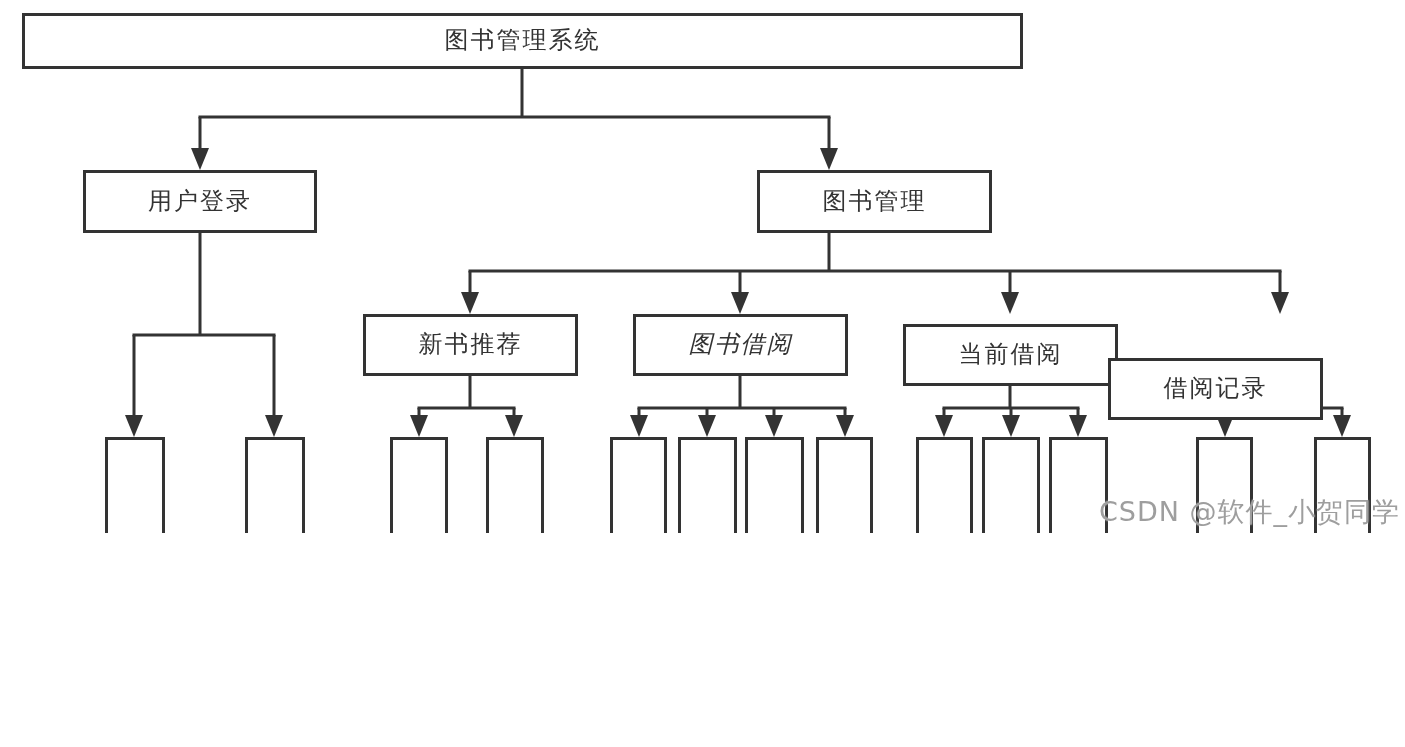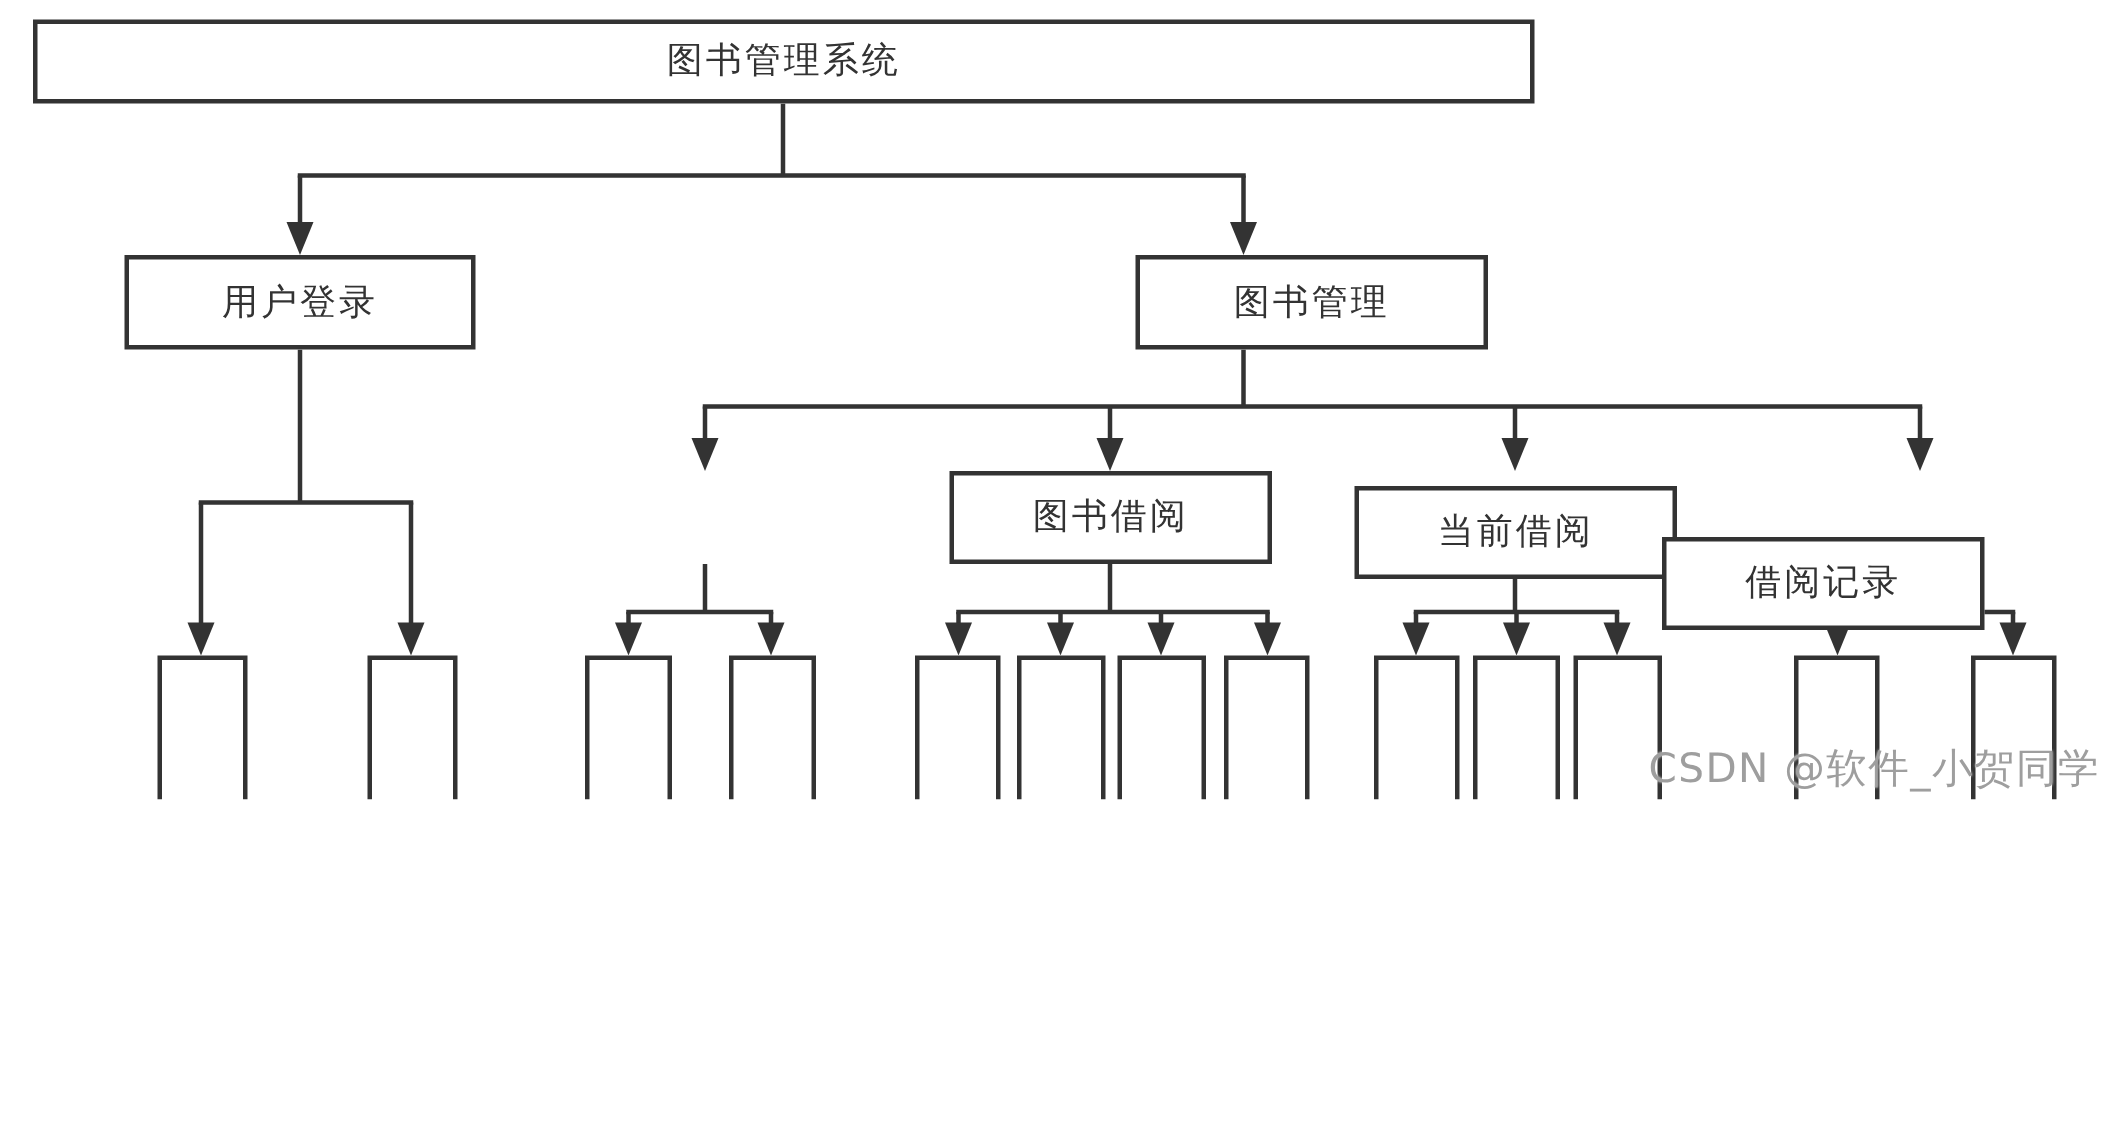--- a/index.html
+++ b/index.html
@@ -111,21 +111,24 @@
     <span>图书管理系统</span>
   </div>
 
   <div class="box hbox" style="left:83px;top:170px;width:234px;height:63px;">
     <span>用户登录</span>
   </div>
   <div class="box hbox" style="left:712px;top:170px;width:235px;height:63px;margin-left:45px;">
     <span>图书管理</span>
   </div>
 
-  <div class="box hbox" style="left:633px;top:314px;width:215px;height:62px;">
+  <div class="box hbox" style="left:363px;top:314px;width:215px;height:62px;">
+    <span>新书推荐</span>
+  </div>
+  <div class="box hbox" style="left:633px;top:314px;width:215px;height:62px;font-style:italic;">
     <span>图书借阅</span>
   </div>
   <div class="box hbox" style="left:903px;top:324px;width:215px;height:62px;text-align:center;">
     <span>当前借阅</span>
   </div>
   <div class="box hbox" style="left:1108px;top:314px;width:215px;height:62px;margin-top:44px;">
     <span>借阅记录</span>
   </div>
 
   <div class="box vbox" style="left:105px;top:437px;width:60px;height:298px;">

